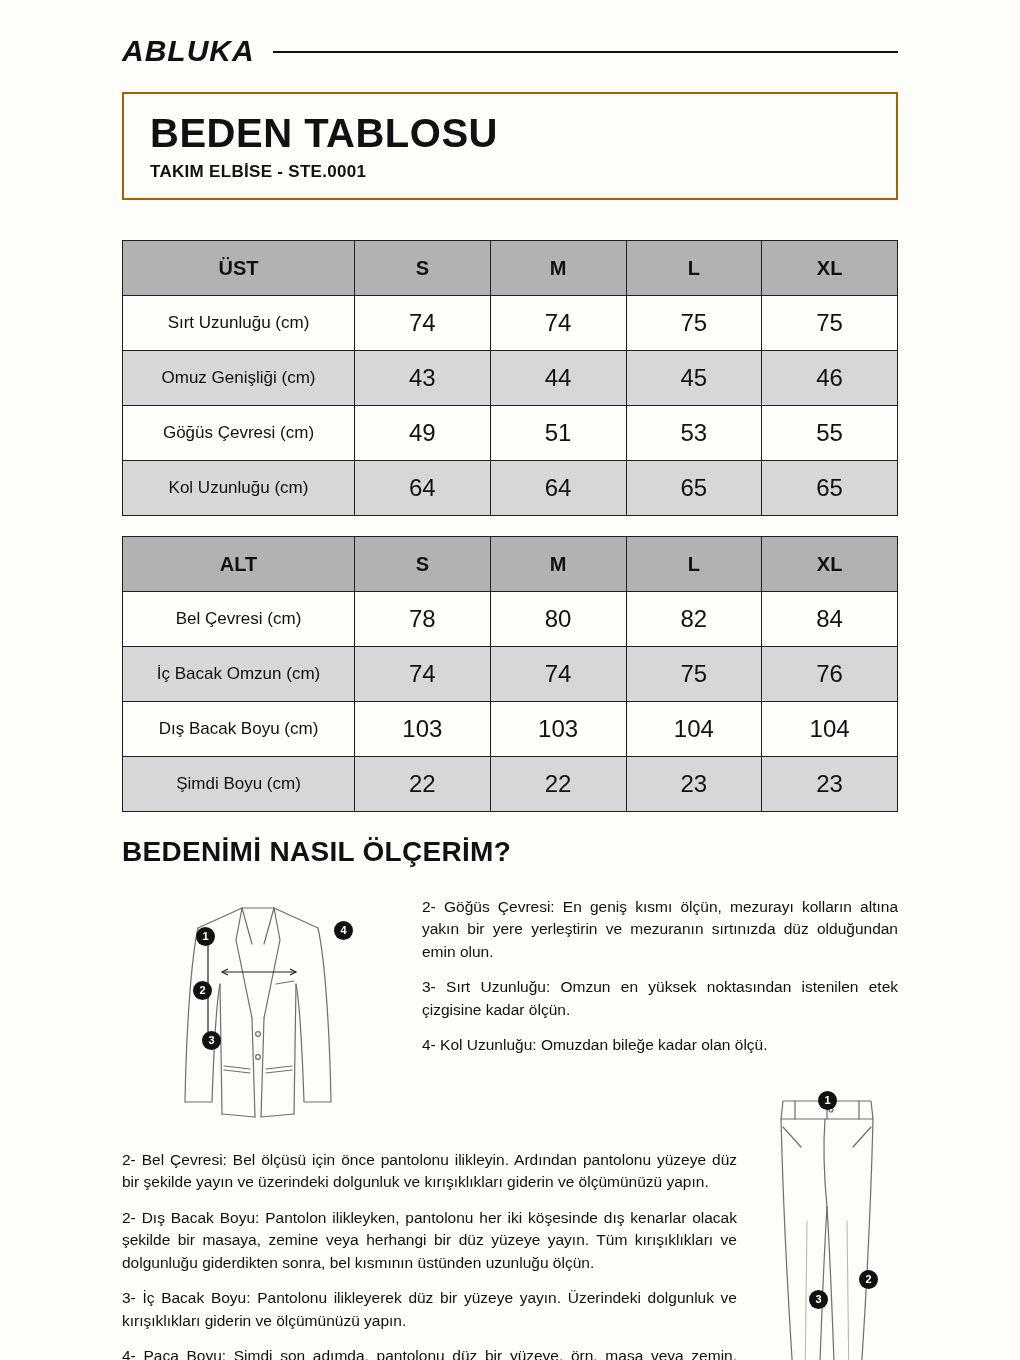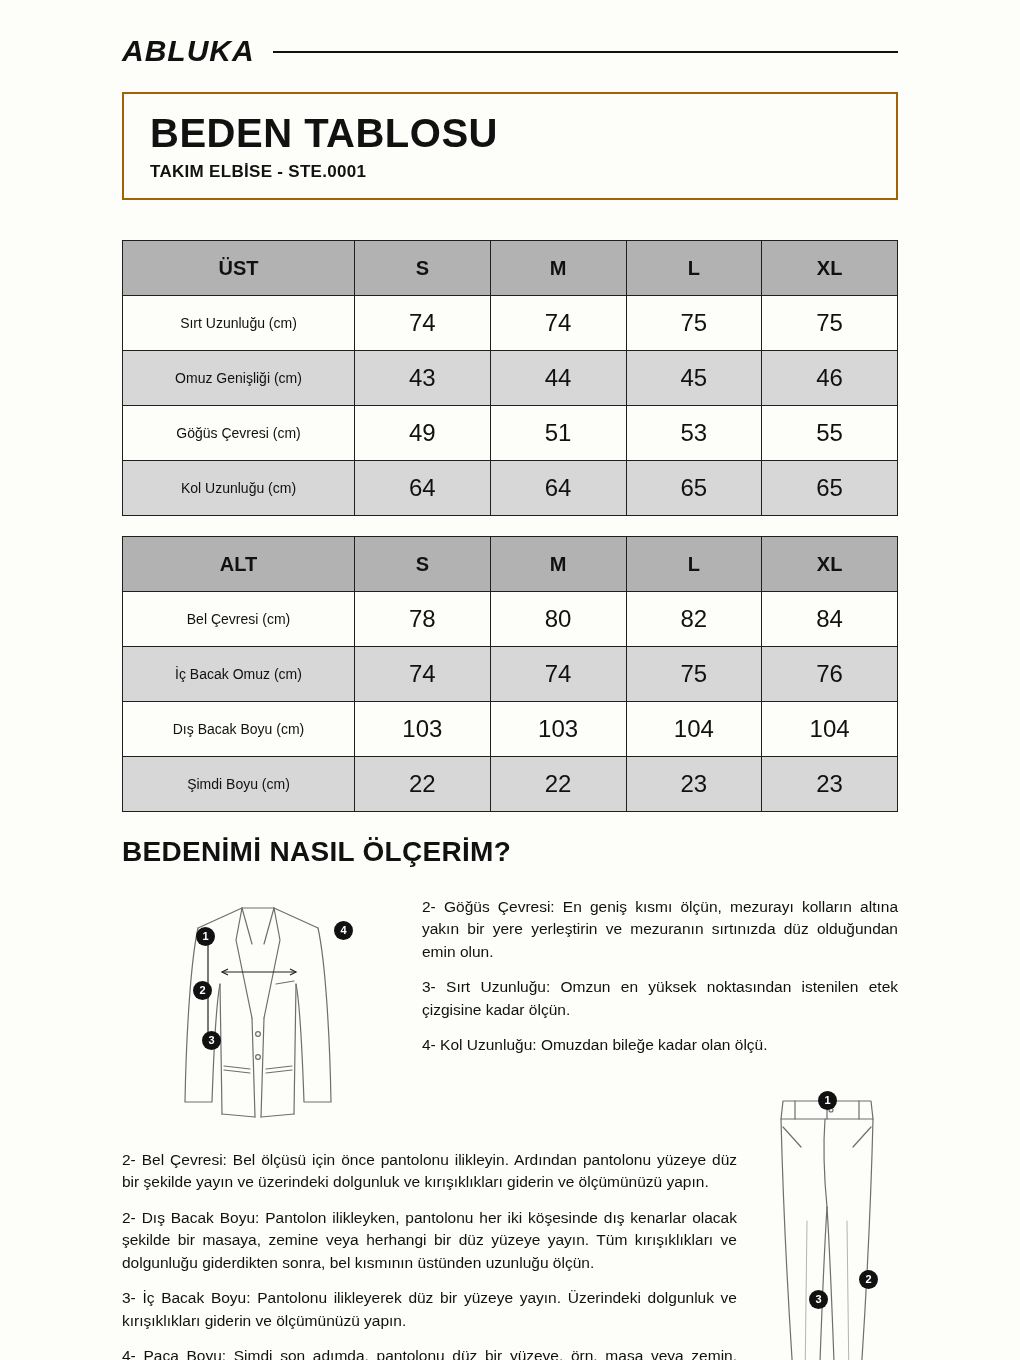--- a/index.html
+++ b/index.html
@@ -43,21 +43,21 @@
   table.size-table td{
     border:1px solid var(--border);
     text-align:center;vertical-align:middle;
     height:55px;padding:0 6px;
   }
   table.size-table th{
     background:var(--table-header-bg);
     font-size:20px;font-weight:bold;
   }
   table.size-table tr.alt{background:var(--table-alt-row-bg);border-radius:21px;}
-  td.lbl{font-size:14px;font-weight:400;}
+  td.lbl{font-size:17px;font-weight:400;}
   td.val{font-size:24px;font-weight:400;}
   
   .section-title{margin-top:24px;font-size:28px;font-weight:800;letter-spacing:0.3px;}
   .jacket-row{display:flex;margin-top:26px;}
   .illu{position:relative;flex:0 0 auto;}
   .illu-jacket{width:268px;height:245px;margin-left:16px;}
   .steps{flex:1;padding-left:16px;padding-top:2px;}
   .step{font-size:15.5px;line-height:1.45;margin-bottom:13px;text-align:justify;}
   .pants-row{display:flex;margin-top:10px;}
   .pants-text{flex:0 1 648px;max-width:648px;}
@@ -153,21 +153,21 @@
     </thead>
     <tbody>
       <tr>
         <td class="lbl">Bel Çevresi (cm)</td>
         <td class="val">78</td>
         <td class="val">80</td>
         <td class="val">82</td>
         <td class="val">84</td>
       </tr>
       <tr class="alt">
-        <td class="lbl">İç Bacak Omuz (cm)</td>
+        <td class="lbl">İç Bacak Omzun (cm)</td>
         <td class="val">74</td>
         <td class="val">74</td>
         <td class="val">75</td>
         <td class="val">76</td>
       </tr>
       <tr>
         <td class="lbl">Dış Bacak Boyu (cm)</td>
         <td class="val">103</td>
         <td class="val">103</td>
         <td class="val">104</td>

